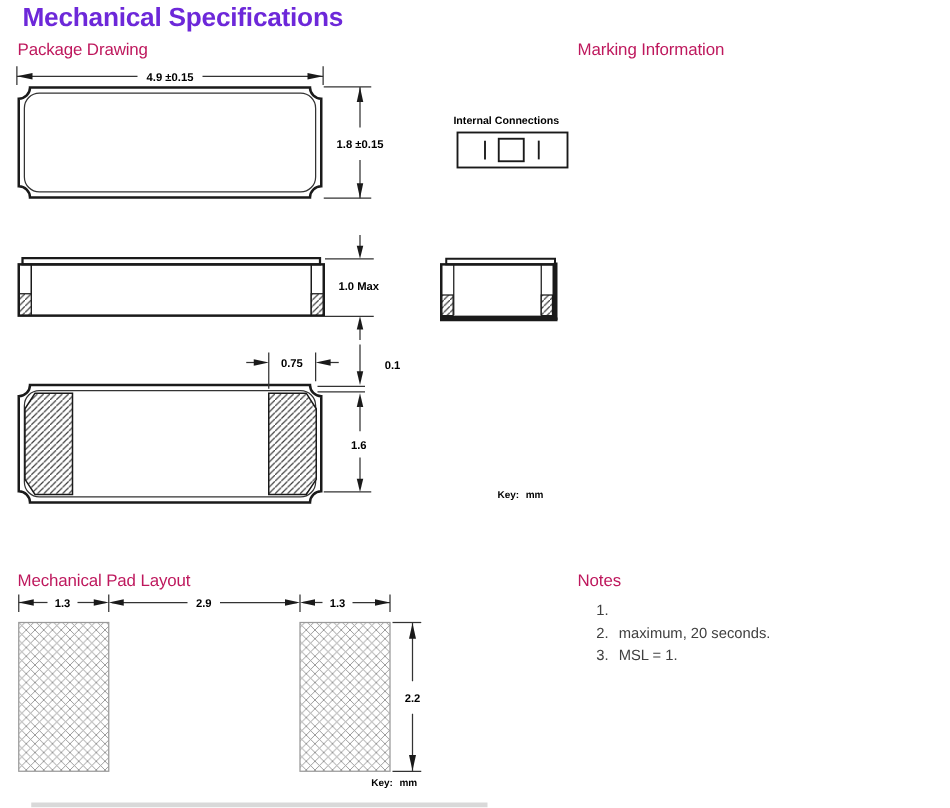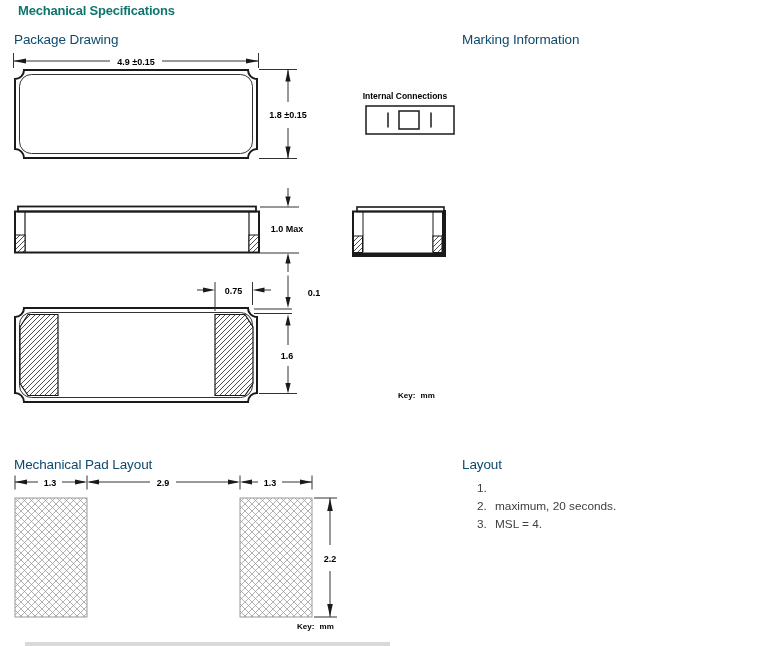--- a/index.html
+++ b/index.html
@@ -1,20 +1,20 @@
 <!DOCTYPE html>
 <html><head>
 <meta charset="utf-8">
 <style>
   html,body{margin:0;padding:0;}
   body{width:760px;height:646px;position:relative;overflow:hidden;background:#ffffff;
        font-family:"Liberation Sans",sans-serif;}
   .abs{position:absolute;}
-  .page-title{left:18px;top:3px;font-size:13px;font-weight:bold;color:#0f766e;letter-spacing:-0.2px;}
-  .sec-head{font-size:13.5px;color:#0c4a6e;letter-spacing:-0.1px;}
+  .page-title{left:18px;top:3px;font-size:21px;font-weight:bold;color:#6d28d9;letter-spacing:-0.2px;}
+  .sec-head{font-size:13.5px;color:#be185d;letter-spacing:-0.1px;}
   .body-text{font-size:11.8px;color:#404040;line-height:19px;white-space:pre;}
   .note-line{font-size:11.8px;color:#404040;line-height:18px;white-space:pre;}
   .note-row{display:flex;}
   .note-num{width:18px;flex:0 0 18px;}
   svg{position:absolute;left:0;top:0;}
   svg text{font-family:"Liberation Sans",sans-serif;font-weight:bold;fill:#000;}
   .dim{font-size:9px;}
   .dim-sm{font-size:8px;word-spacing:3px;}
   .ic-label{font-size:8.5px;}
   .ln{stroke:#1a1a1a;fill:none;}
@@ -26,36 +26,36 @@
 <body>
 
 <div class="abs page-title">Mechanical Specifications</div>
 <div class="abs sec-head" style="left:14px;top:32px;">Package Drawing</div>
 <div class="abs sec-head" style="left:462px;top:32px;">Marking Information</div>
 
 <div class="abs" style="left:472px;top:50px;">
 </div>
 
 <div class="abs sec-head" style="left:14px;top:457px;">Mechanical Pad Layout</div>
-<div class="abs sec-head" style="left:462px;top:457px;">Layout</div>
+<div class="abs sec-head" style="left:462px;top:457px;">Notes</div>
 
 <div class="abs" style="left:477px;top:479px;">
   <div class="note-row">
     <div class="note-num note-line">1.</div>
   </div>
   <div class="note-row">
     <div class="note-num note-line">2.</div>
     <div>
       <div class="note-line">maximum, 20 seconds.</div>
     </div>
   </div>
   <div class="note-row">
     <div class="note-num note-line">3.</div>
     <div>
-      <div class="note-line">MSL = 4.</div>
+      <div class="note-line">MSL = 1.</div>
     </div>
   </div>
 </div>
 
 <svg width="760" height="646" viewBox="0 0 760 646">
   <defs>
     <pattern id="hatch" width="5" height="5" patternUnits="userSpaceOnUse">
       <rect width="5" height="5" fill="#ffffff"></rect>
       <path d="M-1,6 L6,-1" stroke="#3a3a3a" stroke-width="0.9"></path>
     </pattern>

